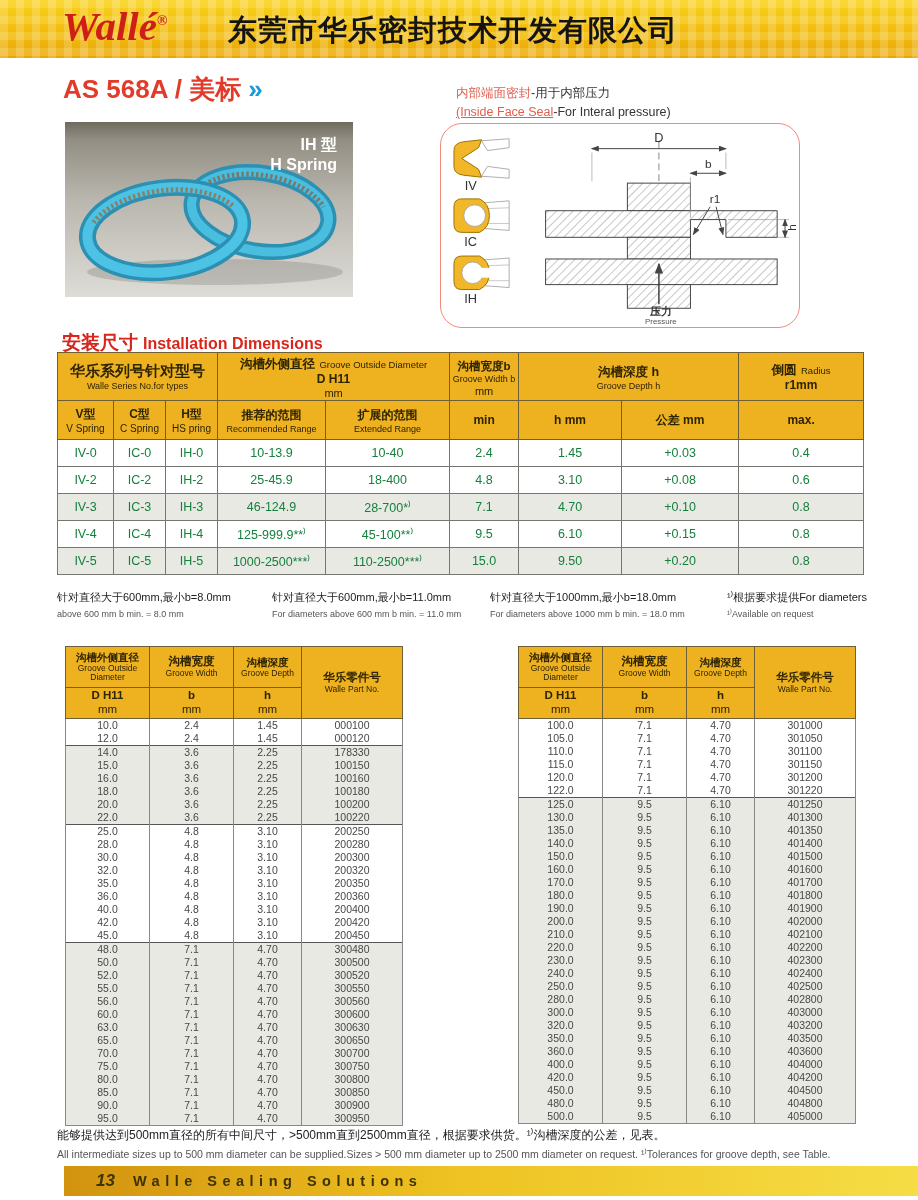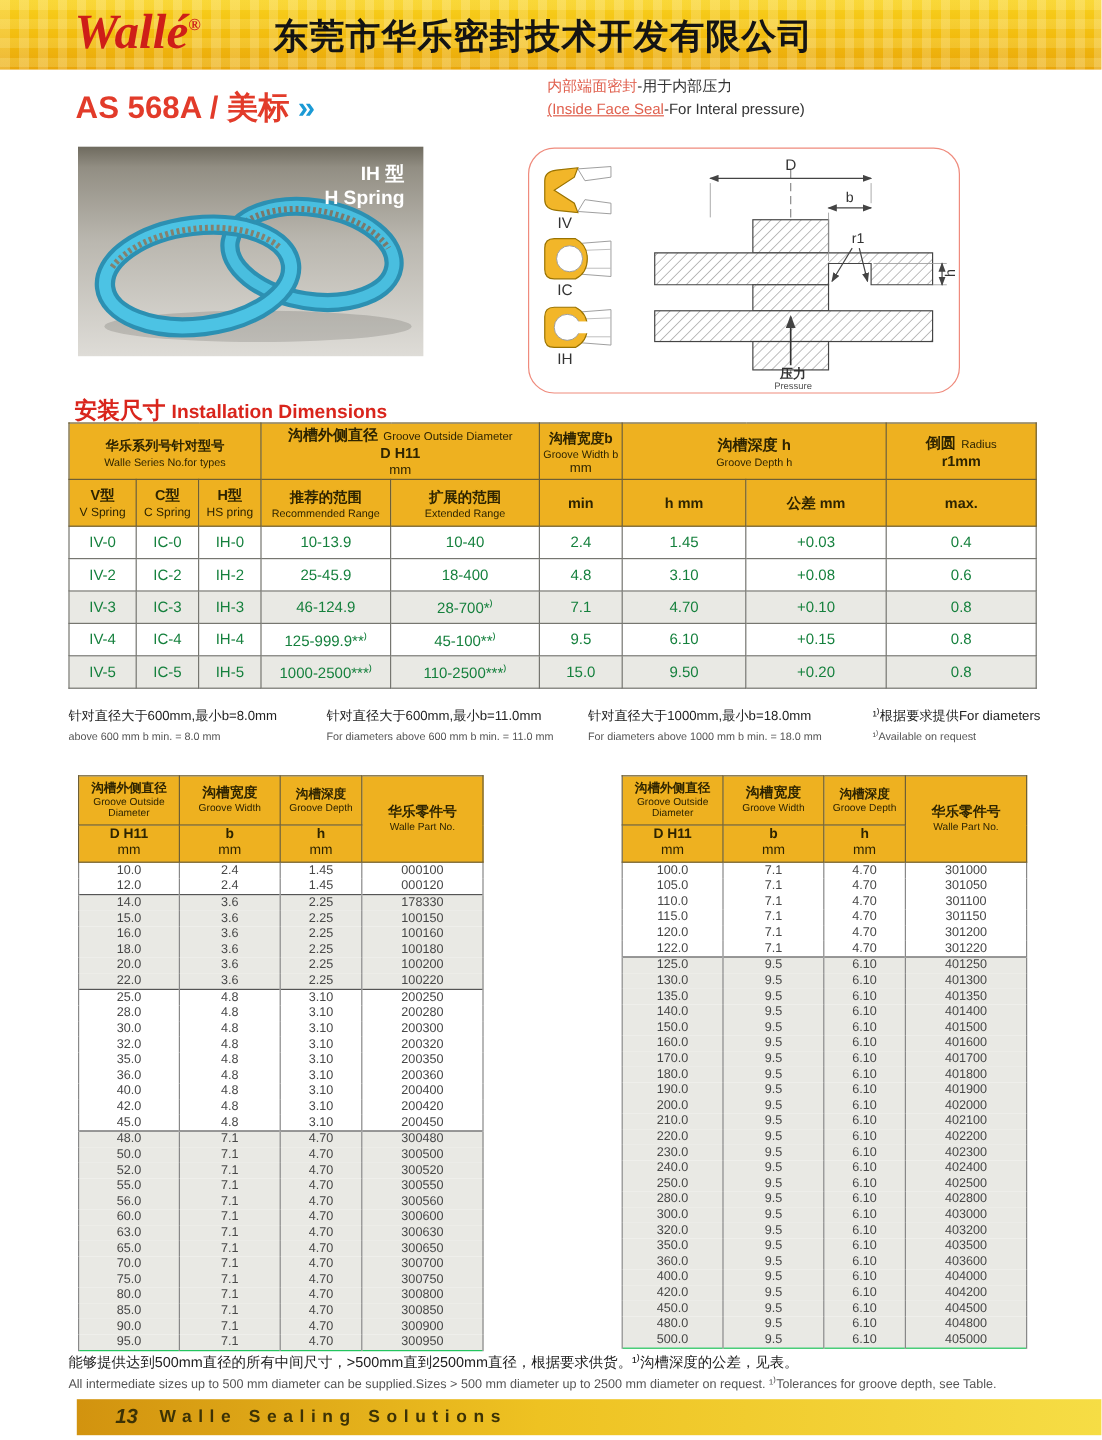--- a/index.html
+++ b/index.html
@@ -16,21 +16,21 @@
   .logo{position:absolute;left:62px;top:2px;z-index:2;
         font-family:"Liberation Serif",serif;font-style:italic;font-weight:bold;
         font-size:41px;color:#ce1e18;}
   .logo sup{font-size:14px;}
   .company{position:absolute;left:228px;top:11px;z-index:2;font-size:29px;font-weight:bold;
            color:#141414;letter-spacing:1px;}
 
   
   .section-head{position:absolute;left:63px;top:72px;font-size:26px;font-weight:bold;color:#e23b2a;}
   .section-head .chev{color:#1b9ad5;margin-left:7px;}
-  .inside-note{position:absolute;left:456px;top:63px;font-size:12.5px;line-height:1.55;}
+  .inside-note{position:absolute;left:456px;top:84px;font-size:12.5px;line-height:1.55;}
   .inside-note .cn{color:#e0604e;}
   .inside-note .blk{color:#333;}
   .inside-note .red{color:#e0604e;text-decoration:underline;}
 
   
   .photo{position:absolute;left:65px;top:122px;width:288px;height:175px;}
 
   
   .diagram{position:absolute;left:440px;top:123px;width:360px;height:205px;
            border:1.5px solid #ef8b7d;border-radius:22px;box-sizing:border-box;overflow:hidden;}
@@ -218,21 +218,21 @@
         <col style="width:52px">
         <col style="width:108px">
         <col style="width:124px">
         <col style="width:69px">
         <col style="width:103px">
         <col style="width:117px">
         <col style="width:125px">
       </colgroup>
     <thead>
       <tr class="h1">
-        <th colspan="3"><span class="cnb" style="font-size:11px">华乐系列号针对型号</span><span class="ens">Walle Series No.for types</span></th>
+        <th colspan="3"><span class="cnb" style="font-size:15px">华乐系列号针对型号</span><span class="ens">Walle Series No.for types</span></th>
         <th colspan="2"><span class="cnb">沟槽外侧直径</span> <span class="inl">Groove Outside Diameter</span><span class="ens" style="font-size:12px;font-weight:bold">D H11</span><span class="ens" style="font-size:11px">mm</span></th>
         <th><span class="cnb" style="font-size:11.5px">沟槽宽度b</span><span class="ens">Groove Width b</span><span class="ens" style="font-size:11px">mm</span></th>
         <th colspan="2"><span class="cnb">沟槽深度 h</span><span class="ens">Groove Depth h</span></th>
         <th><span class="cnb">倒圆</span> <span class="inl">Radius</span><span class="ens" style="font-size:12px;font-weight:bold">r1mm</span></th>
       </tr>
       <tr class="h2">
         <th><span class="sub">V型</span><span class="ens" style="font-size:10px">V Spring</span></th>
         <th><span class="sub">C型</span><span class="ens" style="font-size:10px">C Spring</span></th>
         <th><span class="sub">H型</span><span class="ens" style="font-size:10px">HS pring</span></th>
         <th><span class="sub">推荐的范围</span><span class="ens">Recommended Range</span></th>

